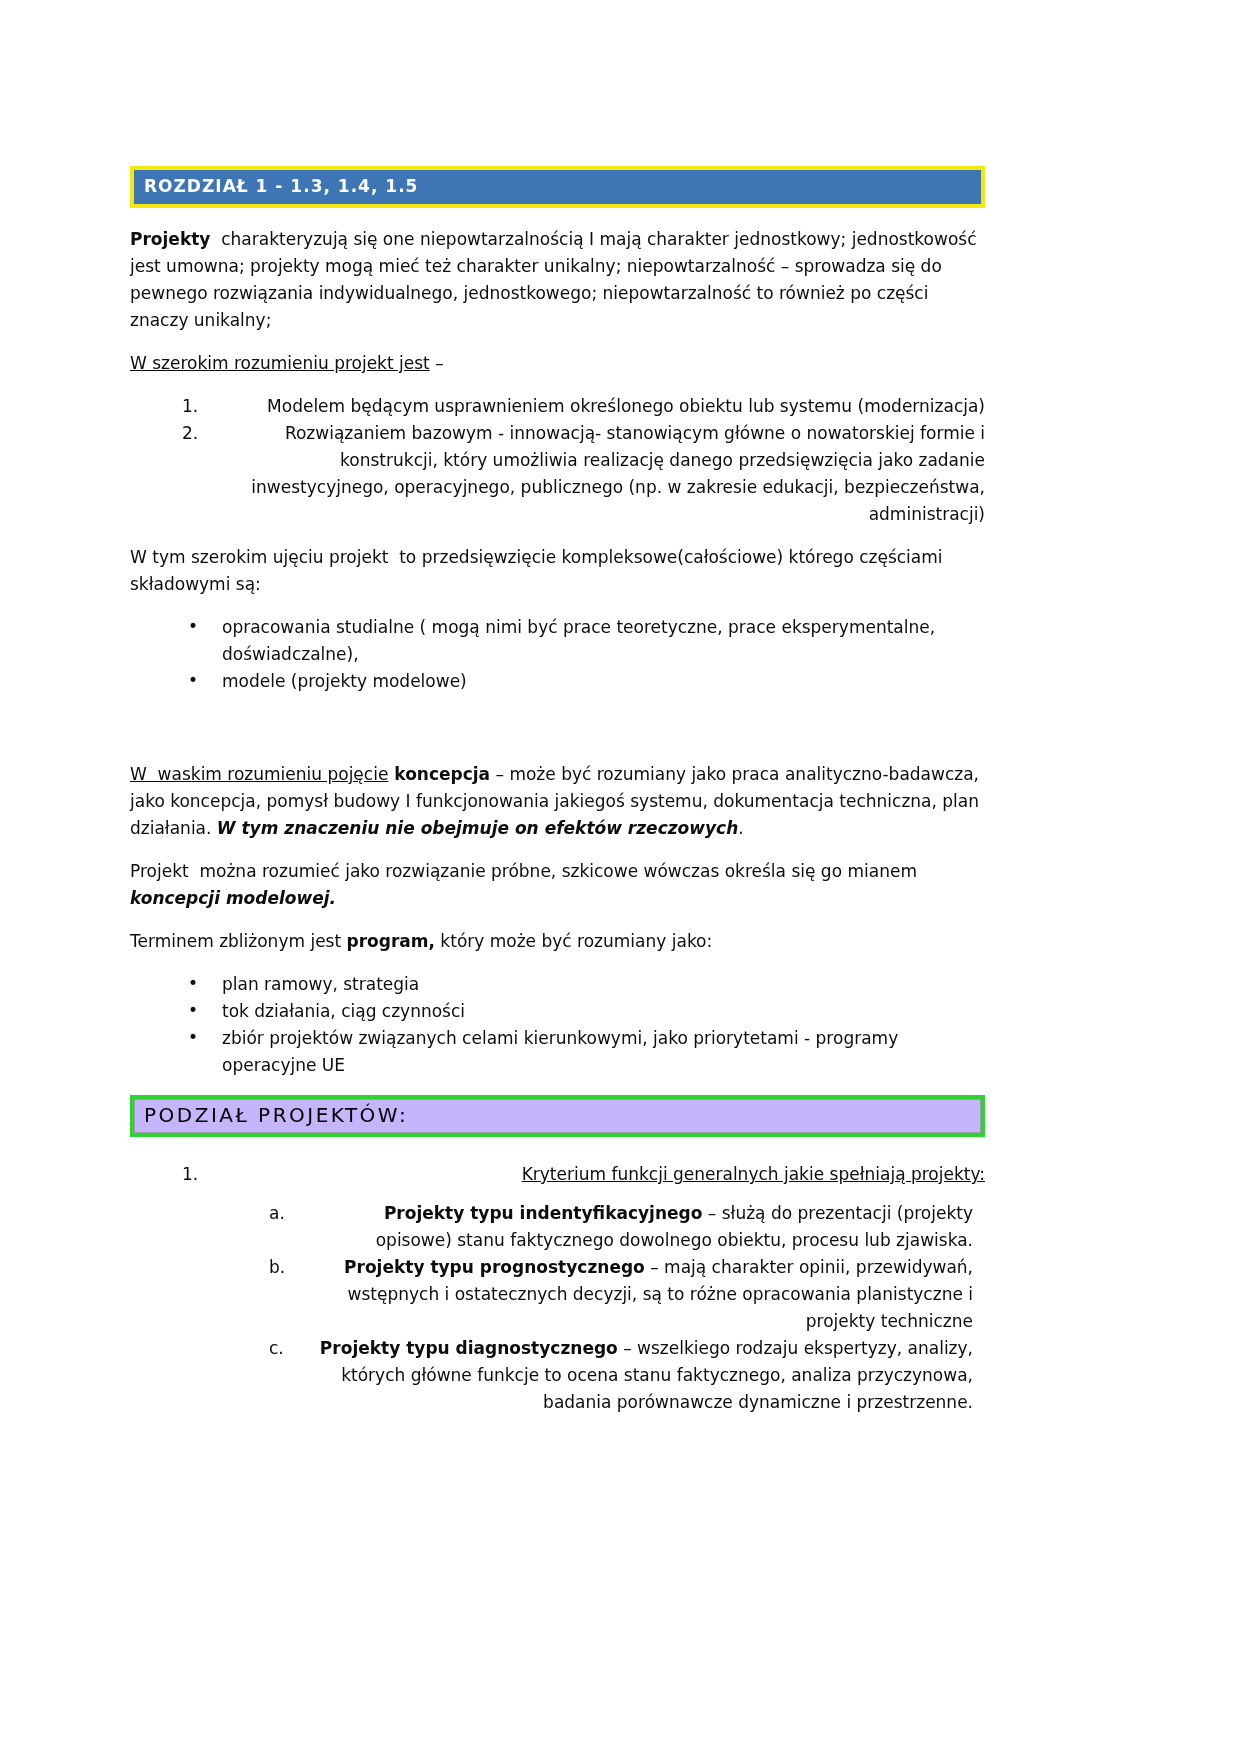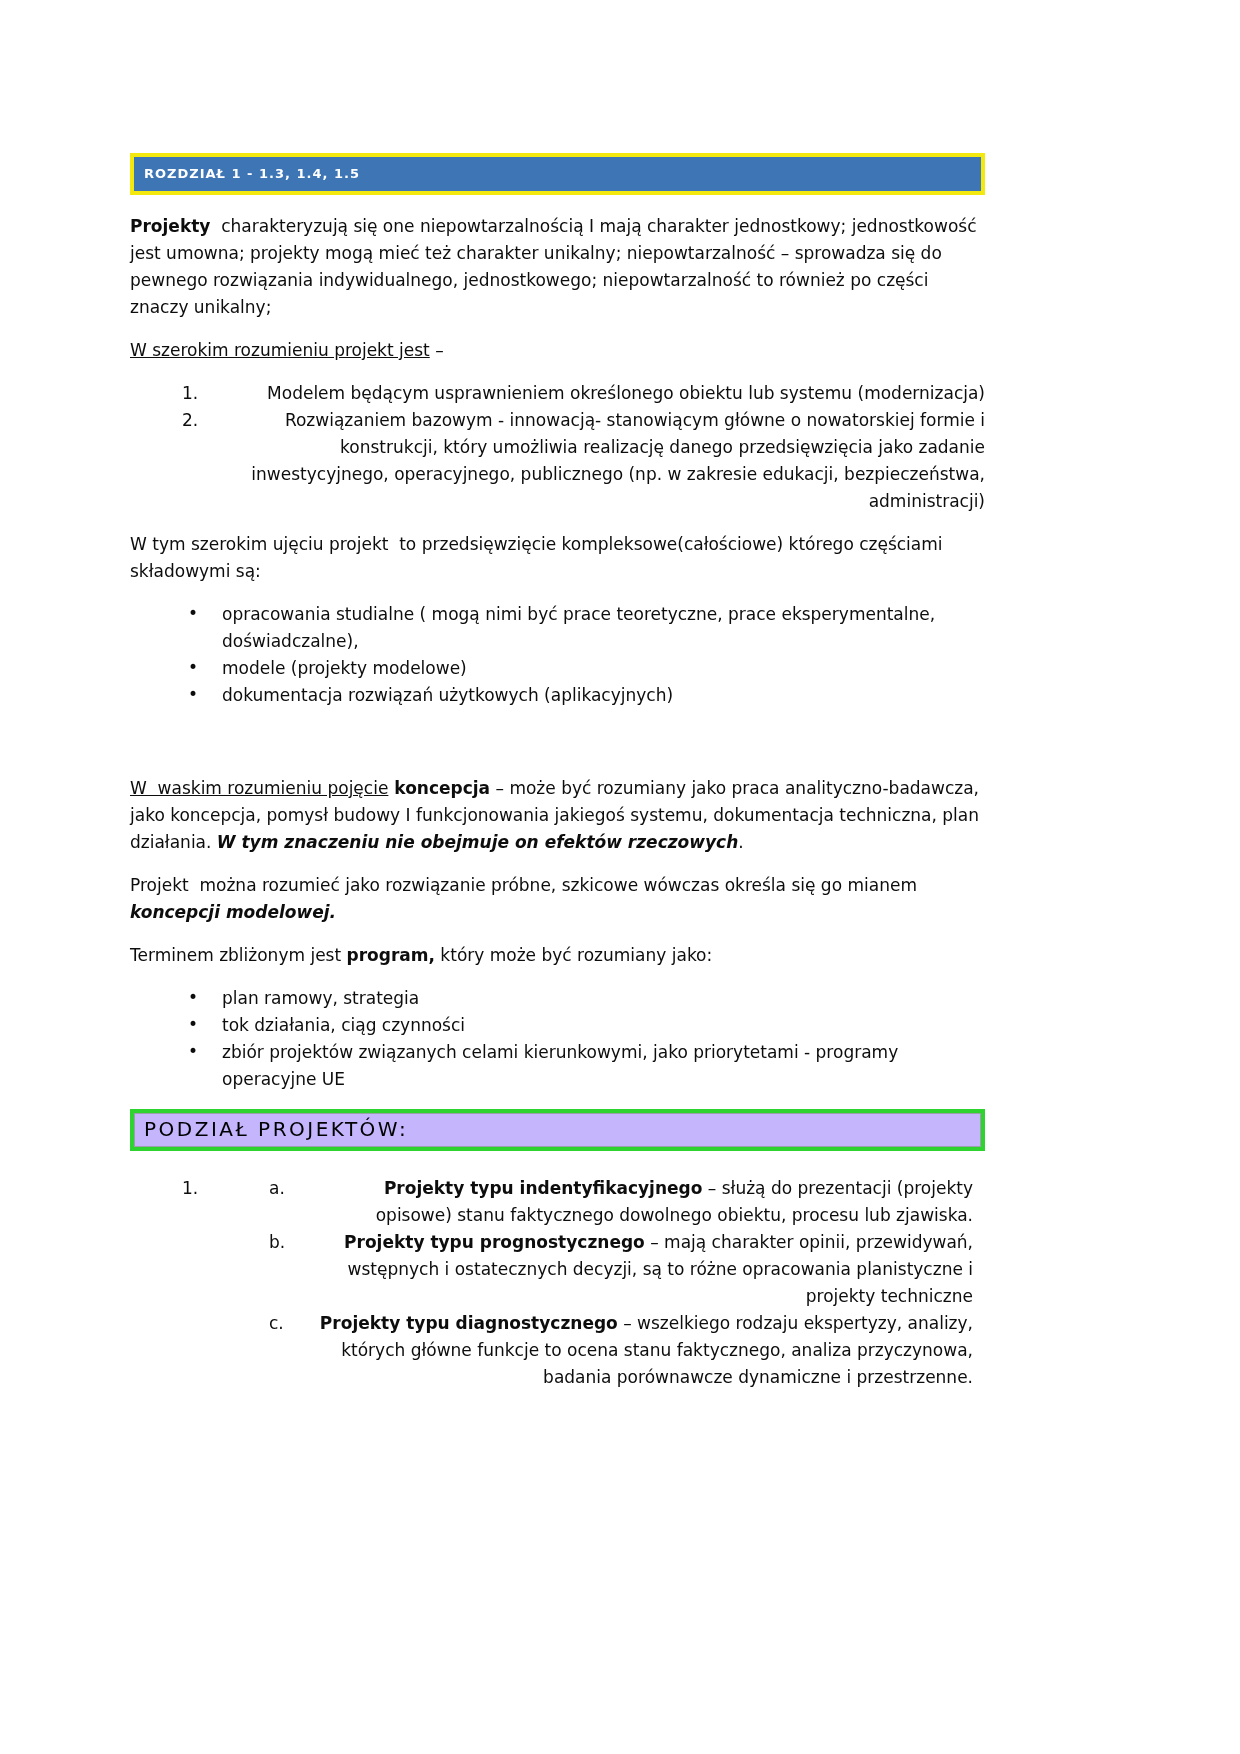--- a/index.html
+++ b/index.html
@@ -23,23 +23,24 @@
   .banner {
     box-sizing: border-box;
     width: 855px;
     padding: 3px 10px 4px 10px;
   }
   .banner-chapter {
     background: #3d75b5;
     border: 4px solid #f3e90e;
     color: #ffffff;
     font-weight: bold;
-    font-size: 13px;
+    font-size: 17px;
     letter-spacing: 1px;
     margin-bottom: 18px;
+    margin-top: 13px;
   }
   .banner-division {
     background: #c4b5fd;
     border: 4px solid #2fd32f;
     box-shadow: inset 0 0 0 1px #9aa0a8;
     color: #000000;
     font-weight: normal;
     font-size: 20px;
     letter-spacing: 2.5px;
     margin-top: 12px;
@@ -129,39 +130,39 @@
     <ol class="num-list">
       <li class="para-item">Modelem będącym usprawnieniem określonego obiektu lub systemu (modernizacja)</li>
       <li class="para-item">Rozwiązaniem bazowym - innowacją- stanowiącym główne o nowatorskiej formie i konstrukcji, który umożliwia realizację danego przedsięwzięcia jako zadanie inwestycyjnego, operacyjnego, publicznego (np. w zakresie edukacji, bezpieczeństwa, administracji)</li>
     </ol>
 
     <p class="para">W tym szerokim ujęciu projekt  to przedsięwzięcie kompleksowe(całościowe) którego częściami składowymi są:</p>
 
     <ul class="bullet-list">
       <li class="para-item">opracowania studialne ( mogą nimi być prace teoretyczne, prace eksperymentalne, doświadczalne),</li>
       <li class="para-item">modele (projekty modelowe)</li>
-      <li class="para-item">dokumentacja rozwiązań użytkowych (aplikacyjnych)</li>
     </ul>
 
     <p class="para gap-top"><span class="u">W  waskim rozumieniu pojęcie</span><span class="b"> koncepcja</span><span> – może być rozumiany jako praca analityczno-badawcza, jako koncepcja, pomysł budowy I funkcjonowania jakiegoś systemu, dokumentacja techniczna, plan działania. </span><span class="bi">W tym znaczeniu nie obejmuje on efektów rzeczowych</span><span>.</span></p>
 
     <p class="para"><span>Projekt  można rozumieć jako rozwiązanie próbne, szkicowe wówczas określa się go mianem </span><span class="bi">koncepcji modelowej.</span></p>
 
     <p class="para"><span>Terminem zbliżonym jest </span><span class="b">program,</span><span> który może być rozumiany jako:</span></p>
 
     <ul class="bullet-list">
       <li class="para-item">plan ramowy, strategia</li>
       <li class="para-item">tok działania, ciąg czynności</li>
       <li class="para-item">zbiór projektów związanych celami kierunkowymi, jako priorytetami - programy operacyjne UE</li>
     </ul>
 
     <div class="banner banner-division"><span>PODZIAŁ PROJEKTÓW:</span></div>
 
     <ol class="num-list">
       <li>
+        <div class="para tight"><span class="u">Kryterium funkcji generalnych jakie spełniają projekty:</span></div>
         <ol class="alpha-list">
           <li class="para-item"><span class="b">Projekty typu indentyfikacyjnego</span><span> – służą do prezentacji (projekty opisowe) stanu faktycznego dowolnego obiektu, procesu lub zjawiska.</span></li>
           <li class="para-item"><span class="b">Projekty typu prognostycznego</span><span> – mają charakter opinii, przewidywań, wstępnych i ostatecznych decyzji, są to różne opracowania planistyczne i projekty techniczne</span></li>
           <li class="para-item"><span class="b">Projekty typu diagnostycznego</span><span> – wszelkiego rodzaju ekspertyzy, analizy, których główne funkcje to ocena stanu faktycznego, analiza przyczynowa, badania porównawcze dynamiczne i przestrzenne.</span></li>
         </ol>
       </li>
     </ol>
 
   </div>
 </div>

